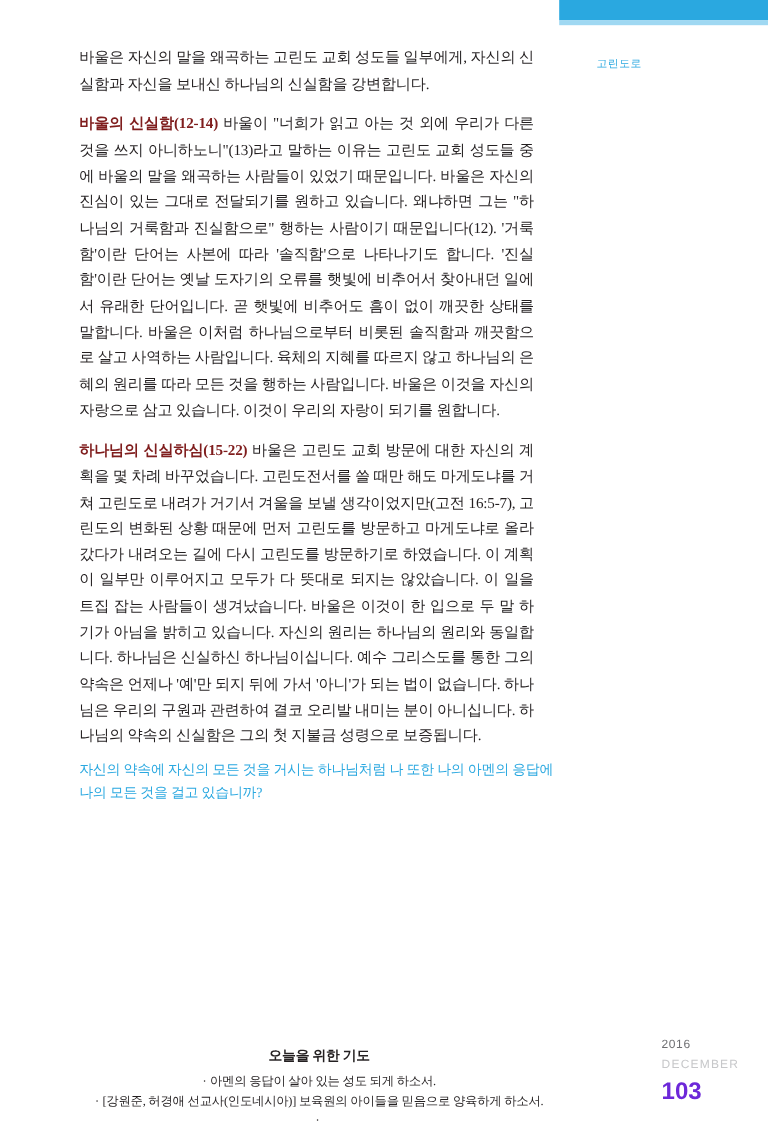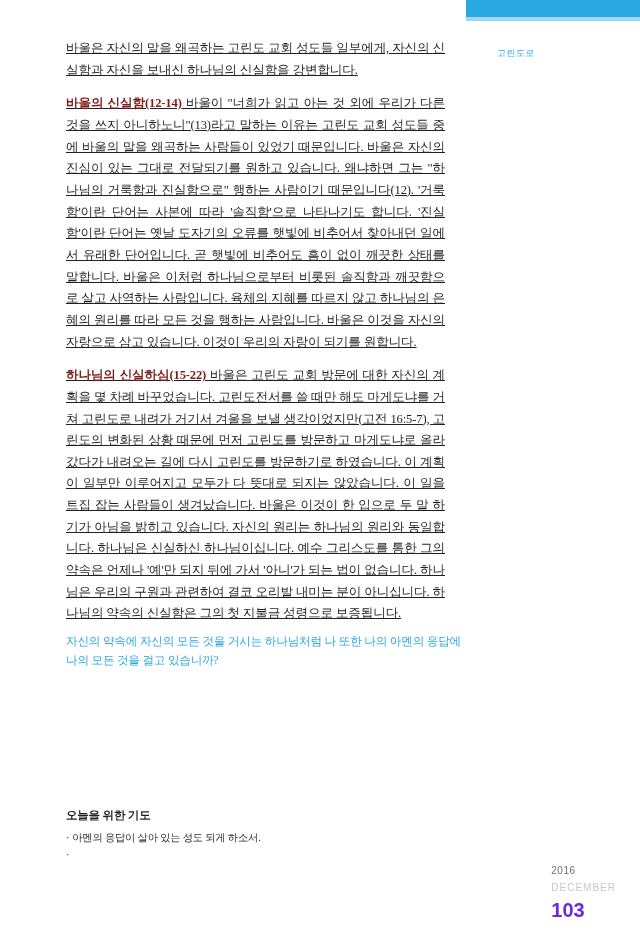--- a/index.html
+++ b/index.html
@@ -54,21 +54,20 @@
   }
 
   p.body {
     margin: 0 16px 0 0;
     font-size: 12.6px;
     line-height: 1.72;
     color: #231f20;
     text-align: justify;
     text-justify: inter-character;
     letter-spacing: -0.15px;
-    text-decoration: underline;
   }
   p.body + p.body {
     margin-top: 5px;
   }
 
   .head {
     color: #7f1d1d;
     font-weight: bold;
   }
 
@@ -82,22 +81,23 @@
   }
 
   .gap-before {
     margin-top: 12px !important;
   }
 
   
   .prayer {
     position: absolute;
     left: 66px;
-    top: 808px;
+    top: 872px;
     width: 400px;
+    text-align: center;
   }
   .prayer-title {
     font-size: 11.5px;
     font-weight: bold;
     color: #231f20;
     margin-bottom: 7px;
     letter-spacing: -0.2px;
   }
   .prayer-item {
     font-size: 10.3px;
@@ -155,20 +155,21 @@
 
   <p class="body gap-before"><span class="head">하나님의 신실하심(15-22)</span><span> 바울은 고린도 교회 방문에 대한 자신의 계획을 몇 차례 바꾸었습니다. 고린도전서를 쓸 때만 해도 마게도냐를 거쳐 고린도로 내려가 거기서 겨울을 보낼 생각이었지만(고전 16:5-7), 고린도의 변화된 상황 때문에 먼저 고린도를 방문하고 마게도냐로 올라갔다가 내려오는 길에 다시 고린도를 방문하기로 하였습니다. 이 계획이 일부만 이루어지고 모두가 다 뜻대로 되지는 않았습니다. 이 일을 트집 잡는 사람들이 생겨났습니다. 바울은 이것이 한 입으로 두 말 하기가 아님을 밝히고 있습니다. 자신의 원리는 하나님의 원리와 동일합니다. 하나님은 신실하신 하나님이십니다. 예수 그리스도를 통한 그의 약속은 언제나 '예'만 되지 뒤에 가서 '아니'가 되는 법이 없습니다. 하나님은 우리의 구원과 관련하여 결코 오리발 내미는 분이 아니십니다. 하나님의 약속의 신실함은 그의 첫 지불금 성령으로 보증됩니다.</span></p>
 
   <p class="question">자신의 약속에 자신의 모든 것을 거시는 하나님처럼 나 또한 나의 아멘의 응답에 나의 모든 것을 걸고 있습니까?</p>
 
 </div>
 
 <div class="prayer">
   <div class="prayer-title">오늘을 위한 기도</div>
   <div class="prayer-item"><span class="dot">·</span><span>아멘의 응답이 살아 있는 성도 되게 하소서.</span></div>
+  <div class="prayer-item"><span class="dot">·</span><span>[강원준, 허경애 선교사(인도네시아)] 보육원의 아이들을 믿음으로 양육하게 하소서.</span></div>
   <div class="prayer-item"><span class="dot">·</span><span></span></div>
 </div>
 
 <div class="footer">
   <span class="footer-year">2016</span>
   <span class="footer-month">DECEMBER</span>
   <span class="footer-page">103</span>
 </div>
 
 </body></html>

